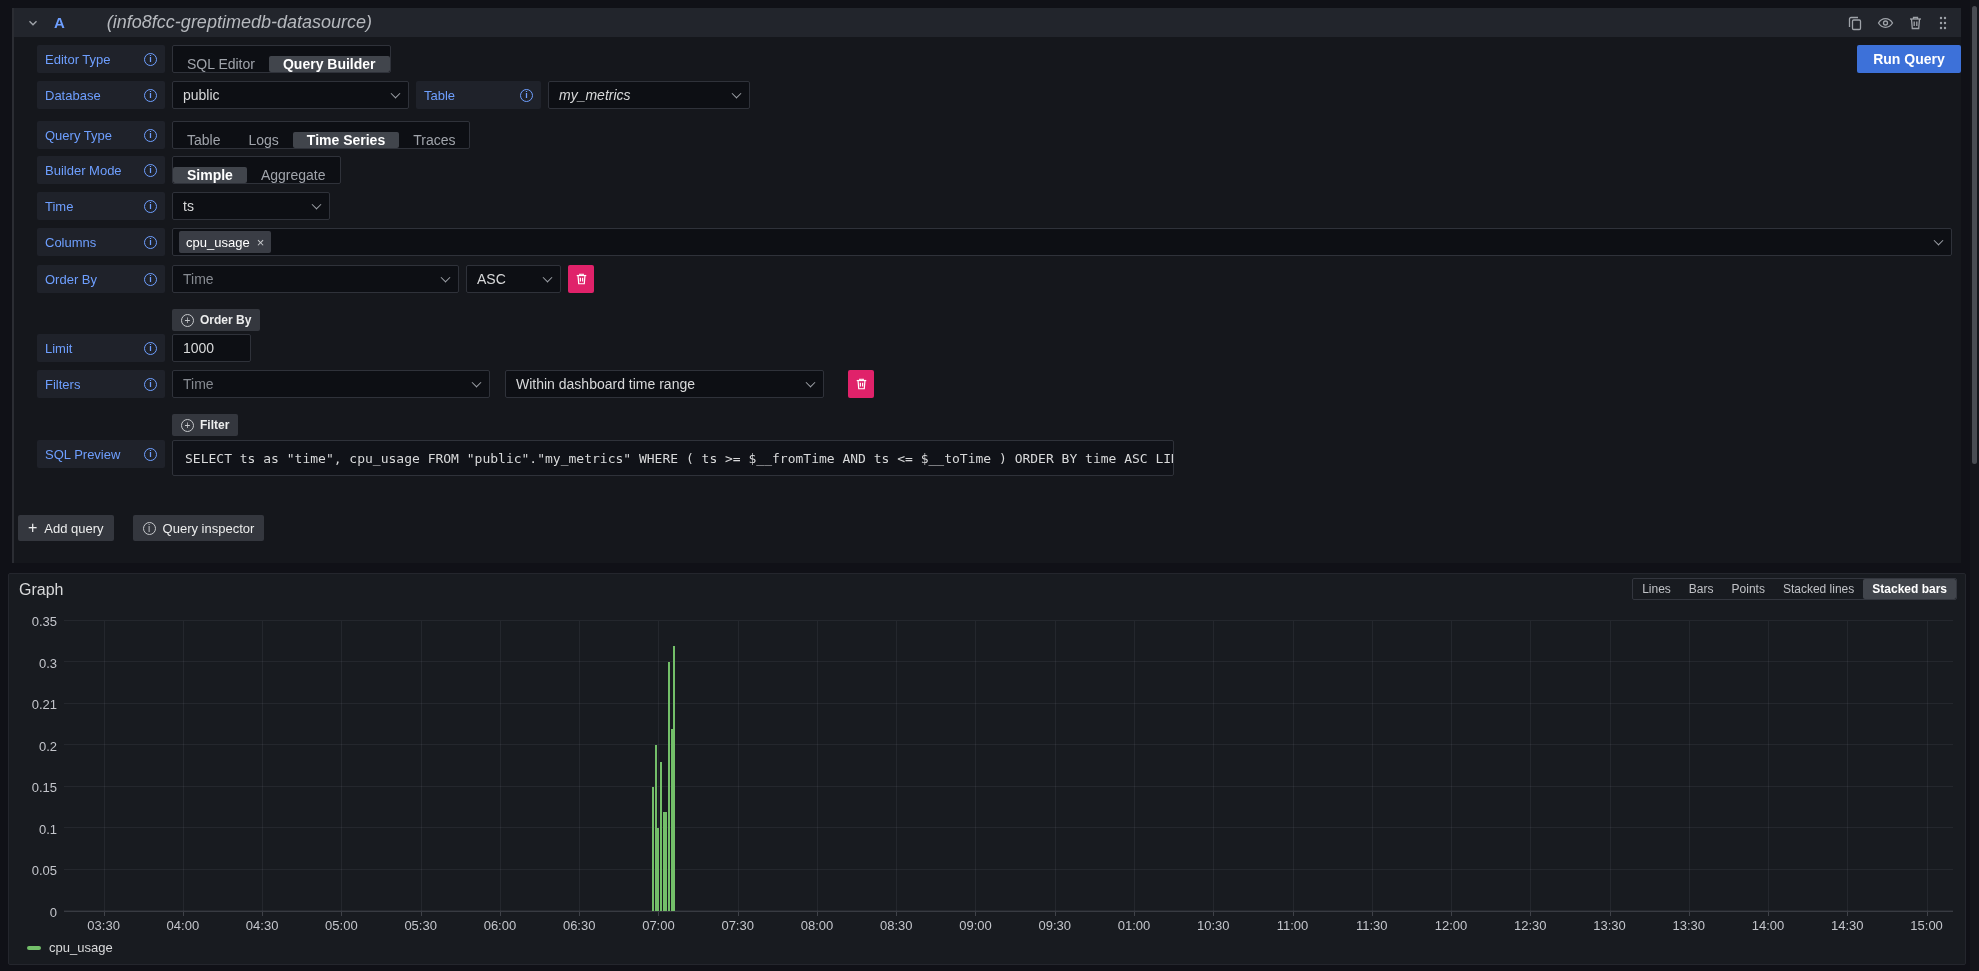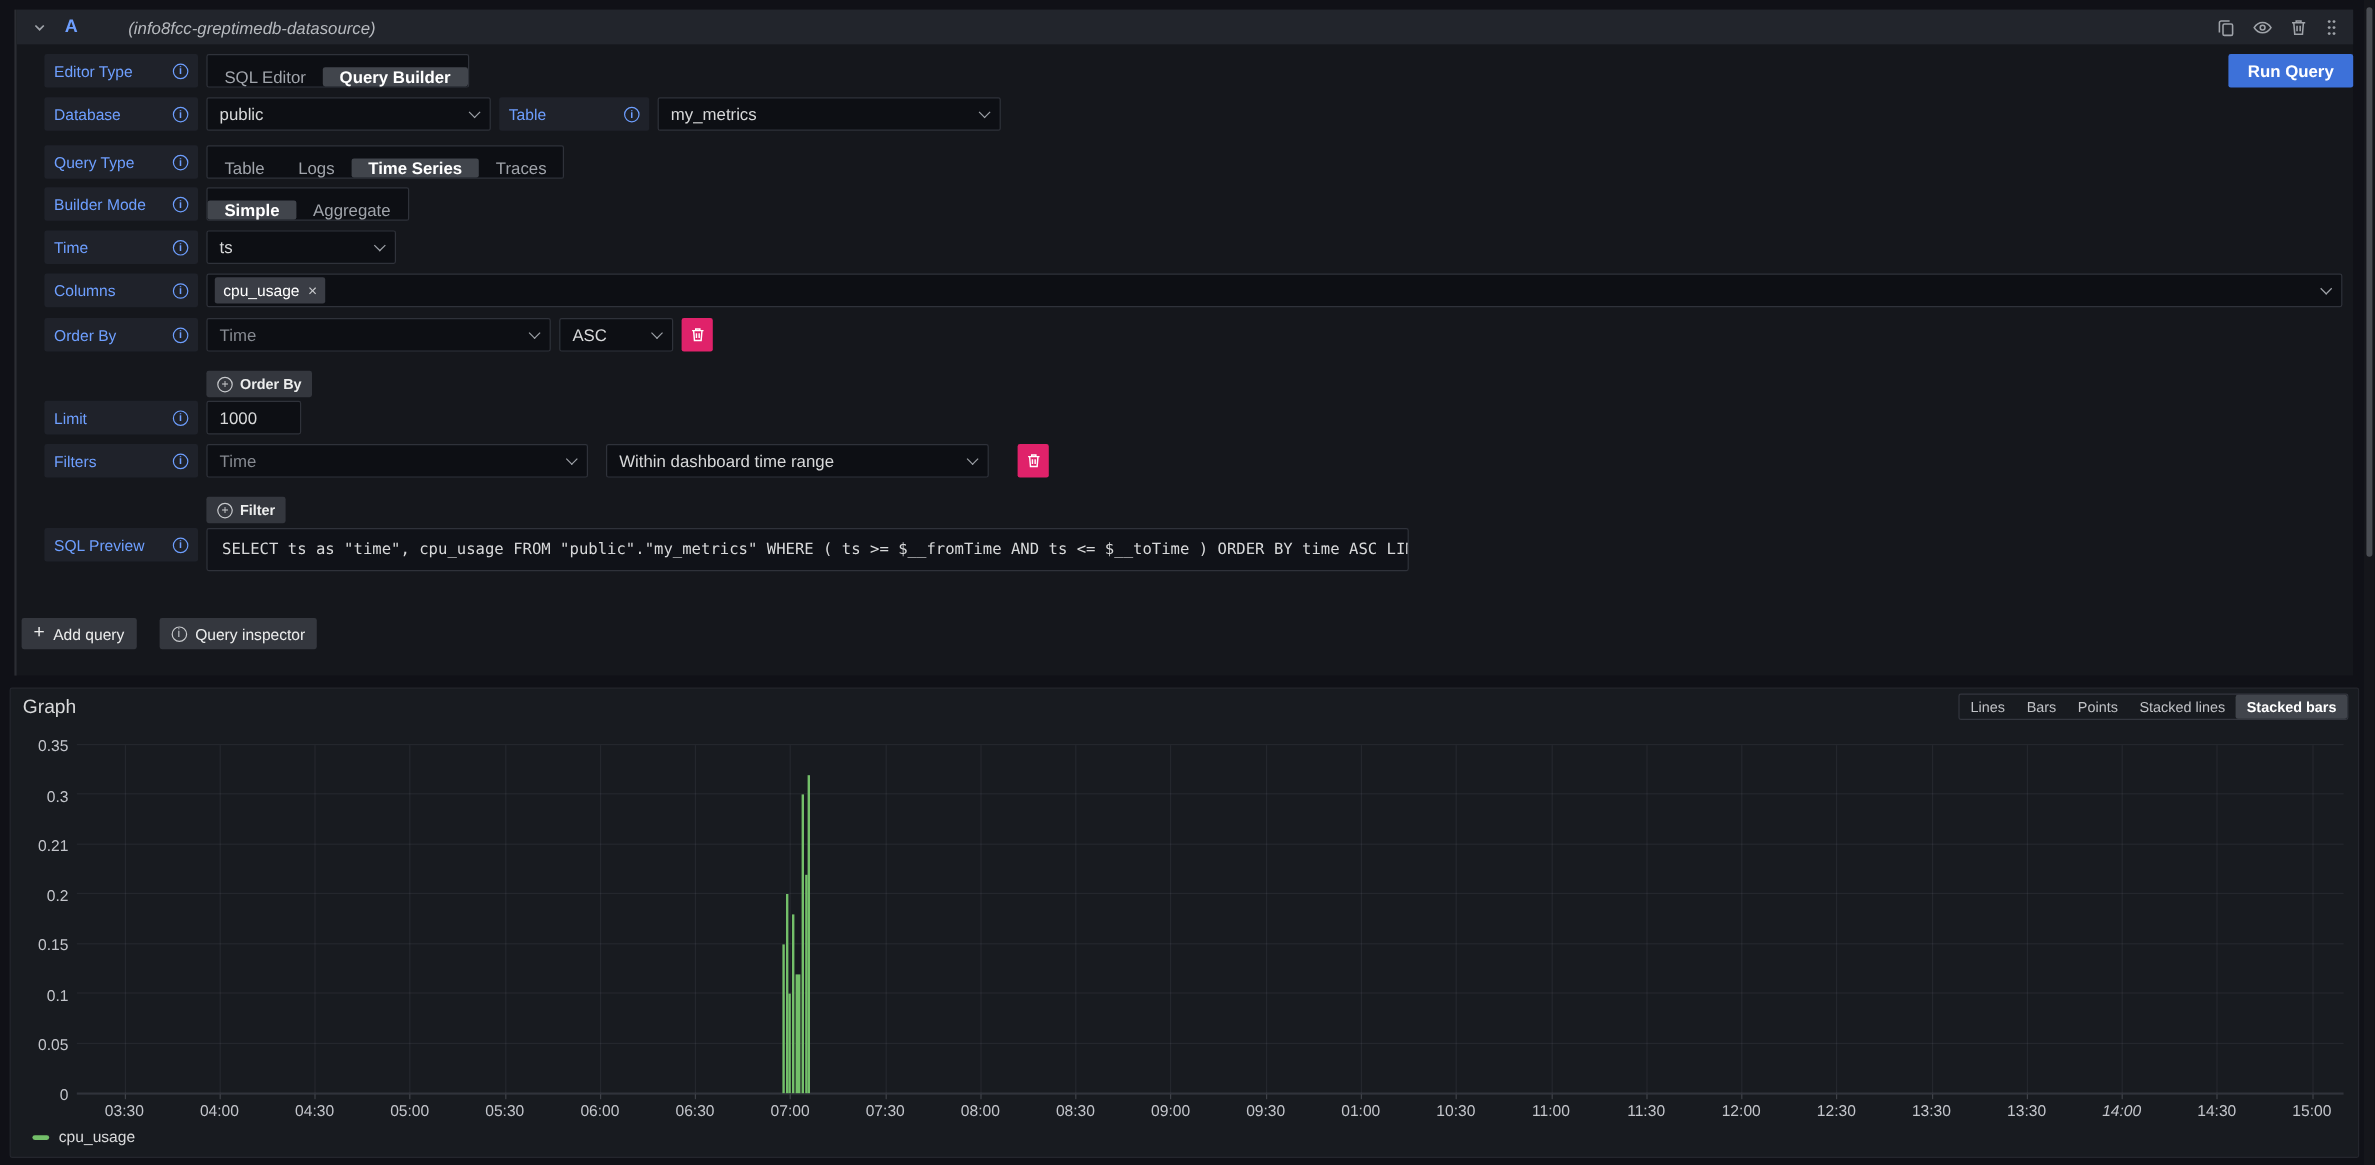--- a/index.html
+++ b/index.html
@@ -9,21 +9,21 @@
 
   
   .query-section { position:absolute; left:14px; top:8px; width:1947px; height:555px;
     background:#15171c; }
   .left-line { position:absolute; left:12px; top:8px; width:2px; height:555px; background:#2b2d33; }
 
   .row-header { position:absolute; left:0; top:0; width:100%; height:29px; background:#22252c;
     display:flex; align-items:center; padding:0 12px; }
   .collapse-chev { color:#9fa3a9; margin-right:14px; display:flex; }
   .q-letter { color:#6e9fff; font-weight:700; font-size:15px; margin-right:42px; }
-  .ds-name { color:#b6b9be; font-style:italic; font-size:14px; }
+  .ds-name { color:#b6b9be; font-style:italic; font-size:18px; }
   .header-icons { margin-left:auto; display:flex; gap:14px; align-items:center; }
   .icon-btn { color:#9fa3a9; display:flex; cursor:pointer; }
 
   .row { position:absolute; left:23px; display:flex; gap:7px; height:28px; align-items:stretch; }
   .label-cell { width:128px; background:#1f222a; border-radius:2px; display:flex;
     align-items:center; justify-content:space-between; padding:0 8px; color:#6e9fff;
     font-size:13px; font-weight:500; flex:none; }
   .label-cell.w125 { width:125px; }
   .info-i { width:13px; height:13px; border:1px solid #6e9fff; border-radius:50%;
     display:inline-flex; align-items:center; justify-content:center; font-size:9px;
@@ -173,21 +173,21 @@
         <span class="info-i">i</span>
       </div>
       <div class="select" style="width:237px;">
         <span>public</span>
         <span class="chev"></span>
       </div>
       <div class="label-cell w125">
         <span>Table</span>
         <span class="info-i">i</span>
       </div>
-      <div class="select" style="width:286px;">
+      <div class="select" style="width:202px;font-style:italic;">
         <span>my_metrics</span>
         <span class="chev"></span>
       </div>
     </div>
 
     <div class="row" style="top:113px;">
       <div class="label-cell">
         <span>Query Type</span>
         <span class="info-i">i</span>
       </div>
@@ -427,21 +427,21 @@
         <div class="xlab" style="left: 48.2517%;">09:00</div>
         <div class="xlab" style="left: 52.4476%;">09:30</div>
         <div class="xlab" style="left: 56.6434%;">01:00</div>
         <div class="xlab" style="left: 60.8392%;">10:30</div>
         <div class="xlab" style="left: 65.035%;">11:00</div>
         <div class="xlab" style="left: 69.2308%;">11:30</div>
         <div class="xlab" style="left: 73.4266%;">12:00</div>
         <div class="xlab" style="left: 77.6224%;">12:30</div>
         <div class="xlab" style="left: 81.8182%;">13:30</div>
         <div class="xlab" style="left: 86.014%;">13:30</div>
-        <div class="xlab" style="left: 90.2098%; font-style: italic;">14:00</div>
+        <div class="xlab" style="left: 90.2098%;">14:00</div>
         <div class="xlab" style="left: 94.4056%;">14:30</div>
         <div class="xlab" style="left: 98.6014%;">15:00</div>
       </div>
 
     <div class="legend">
       <span class="legend-marker" style="background: rgb(115, 191, 105);"></span>
       <span class="legend-label">cpu_usage</span>
     </div>
   </div>
 

